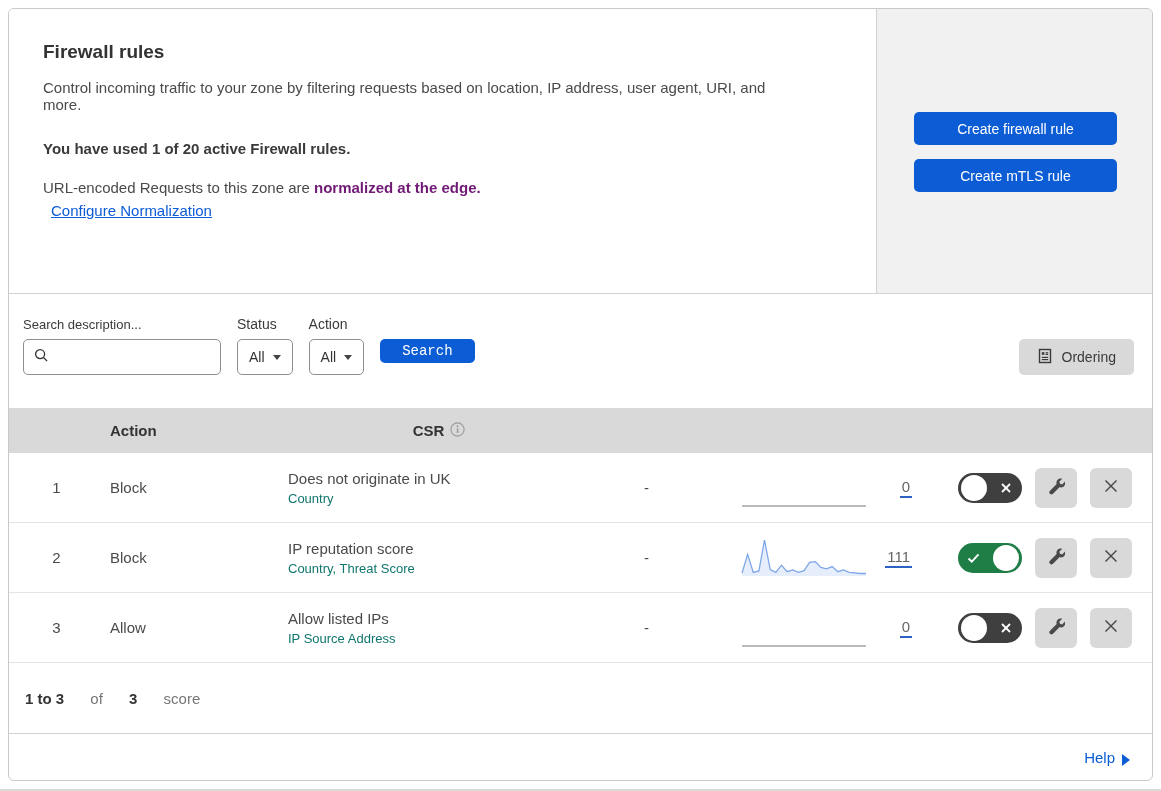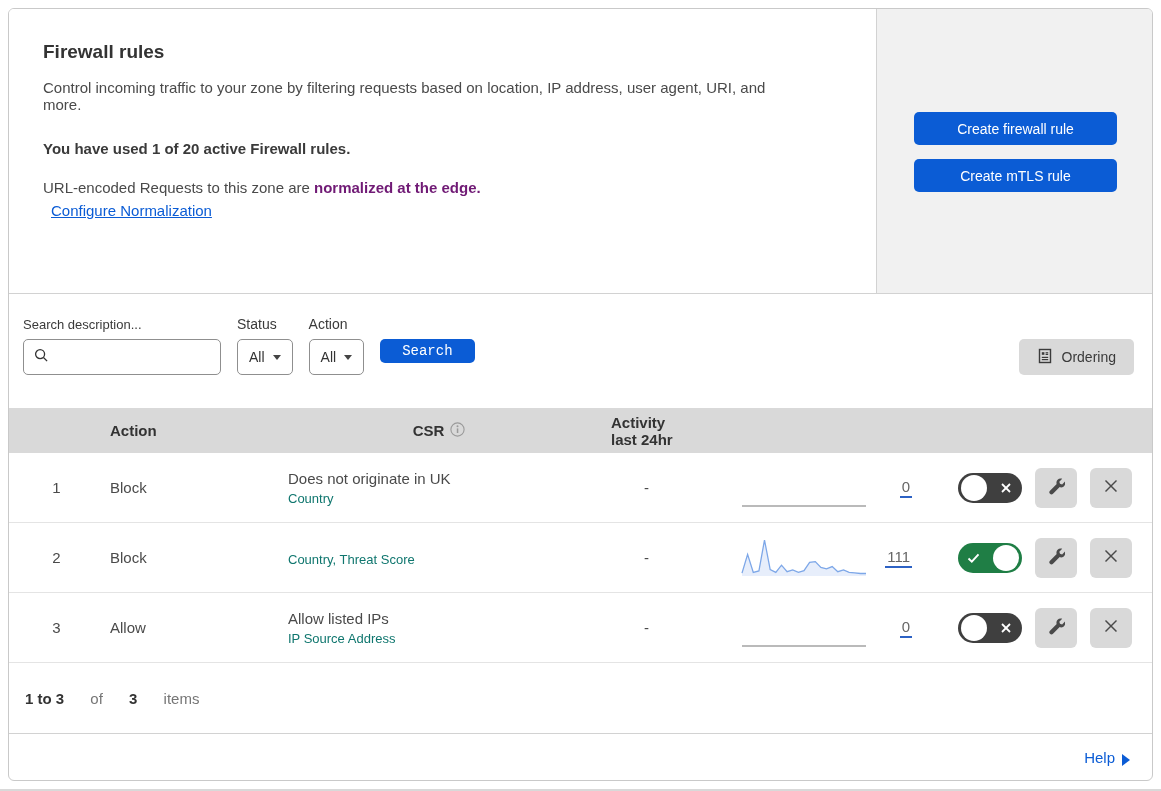--- a/index.html
+++ b/index.html
@@ -178,21 +178,20 @@
     <span class="th-csr">
       <span>CSR</span>
       <span>
         <svg width="15" height="15" viewBox="0 0 15 15">
             <circle cx="7.5" cy="7.5" r="6.6" fill="none" stroke="#9a9a9a" stroke-width="1.1"></circle>
             <rect x="6.8" y="6.4" width="1.5" height="4.6" fill="#9a9a9a"></rect>
             <circle cx="7.5" cy="4.3" r="1" fill="#9a9a9a"></circle>
           </svg>
       </span>
     </span>
-    <span class="th-activity">Activity last 24hr</span>
     <span></span>
   </div>
 
   <div class="trow">
     <span class="td-num">1</span>
     <span class="td-action">Block</span>
     <div class="td-desc">
       <div class="main">Does not originate in UK</div>
       <div class="sub">Country</div>
     </div>
@@ -228,20 +227,21 @@
             </svg>
         </span>
       </button>
     </div>
   </div>
 
   <div class="trow">
     <span class="td-num">2</span>
     <span class="td-action">Block</span>
     <div class="td-desc">
+      <div class="main">IP reputation score</div>
       <div class="sub">Country, Threat Score</div>
     </div>
     <span class="td-csr">-</span>
     <div class="td-activity">
       <svg class="spark" viewBox="0 0 128 44">
           <polygon points="2.0,37.1 7.6,18.4 13.3,36.4 18.9,35.0 24.5,4.0 30.2,33.5 35.8,36.4 41.5,29.2 47.1,35.7 52.7,33.9 58.4,36.4 64.0,34.6 69.6,26.3 75.3,25.6 80.9,31.4 86.5,32.8 92.2,30.6 97.8,35.7 103.5,33.9 109.1,36.4 114.7,36.8 120.4,37.5 126.0,37.5 126.0,40 2.0,40" fill="#e7eefb"></polygon>
           <polyline points="2.0,37.1 7.6,18.4 13.3,36.4 18.9,35.0 24.5,4.0 30.2,33.5 35.8,36.4 41.5,29.2 47.1,35.7 52.7,33.9 58.4,36.4 64.0,34.6 69.6,26.3 75.3,25.6 80.9,31.4 86.5,32.8 92.2,30.6 97.8,35.7 103.5,33.9 109.1,36.4 114.7,36.8 120.4,37.5 126.0,37.5" fill="none" stroke="#7da7e8" stroke-width="1.3"></polyline>
         </svg>
       <a class="count-link">111</a>
     </div>
@@ -307,21 +307,21 @@
           <svg width="16" height="16" viewBox="0 0 16 16">
               <line x1="2.5" y1="2.5" x2="13.5" y2="13.5" stroke="#4a4a4a" stroke-width="1.5"></line>
               <line x1="13.5" y1="2.5" x2="2.5" y2="13.5" stroke="#4a4a4a" stroke-width="1.5"></line>
             </svg>
         </span>
       </button>
     </div>
   </div>
 
   <div class="items-footer">
-    <b>1 to 3</b>&nbsp;<span>of</span>&nbsp;<b>3</b>&nbsp;<span>items</span>
+    <b>1 to 3</b>&nbsp;<span>of</span>&nbsp;<b>3</b>&nbsp;<span>score</span>
   </div>
 
   <div class="help-bar">
     <a class="help-link">
       <span>Help</span>
       <span class="help-arrow"></span>
     </a>
   </div>
 
 </div>

